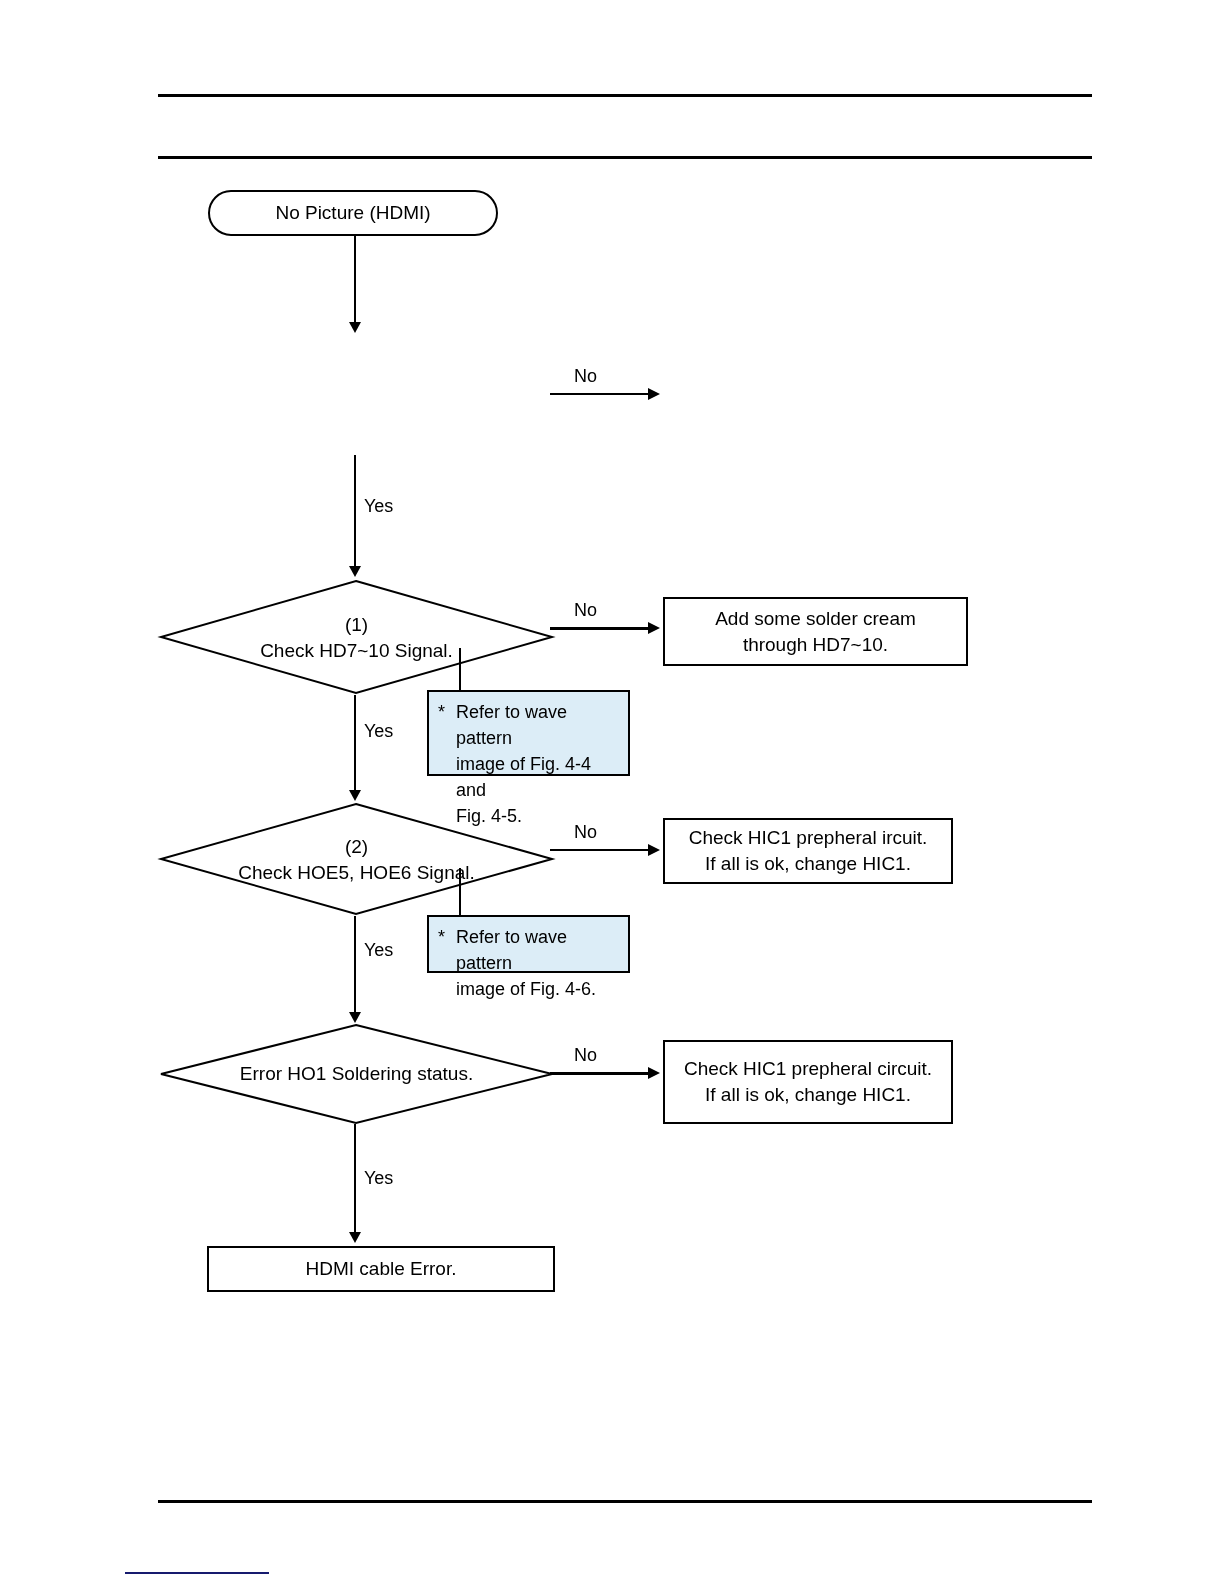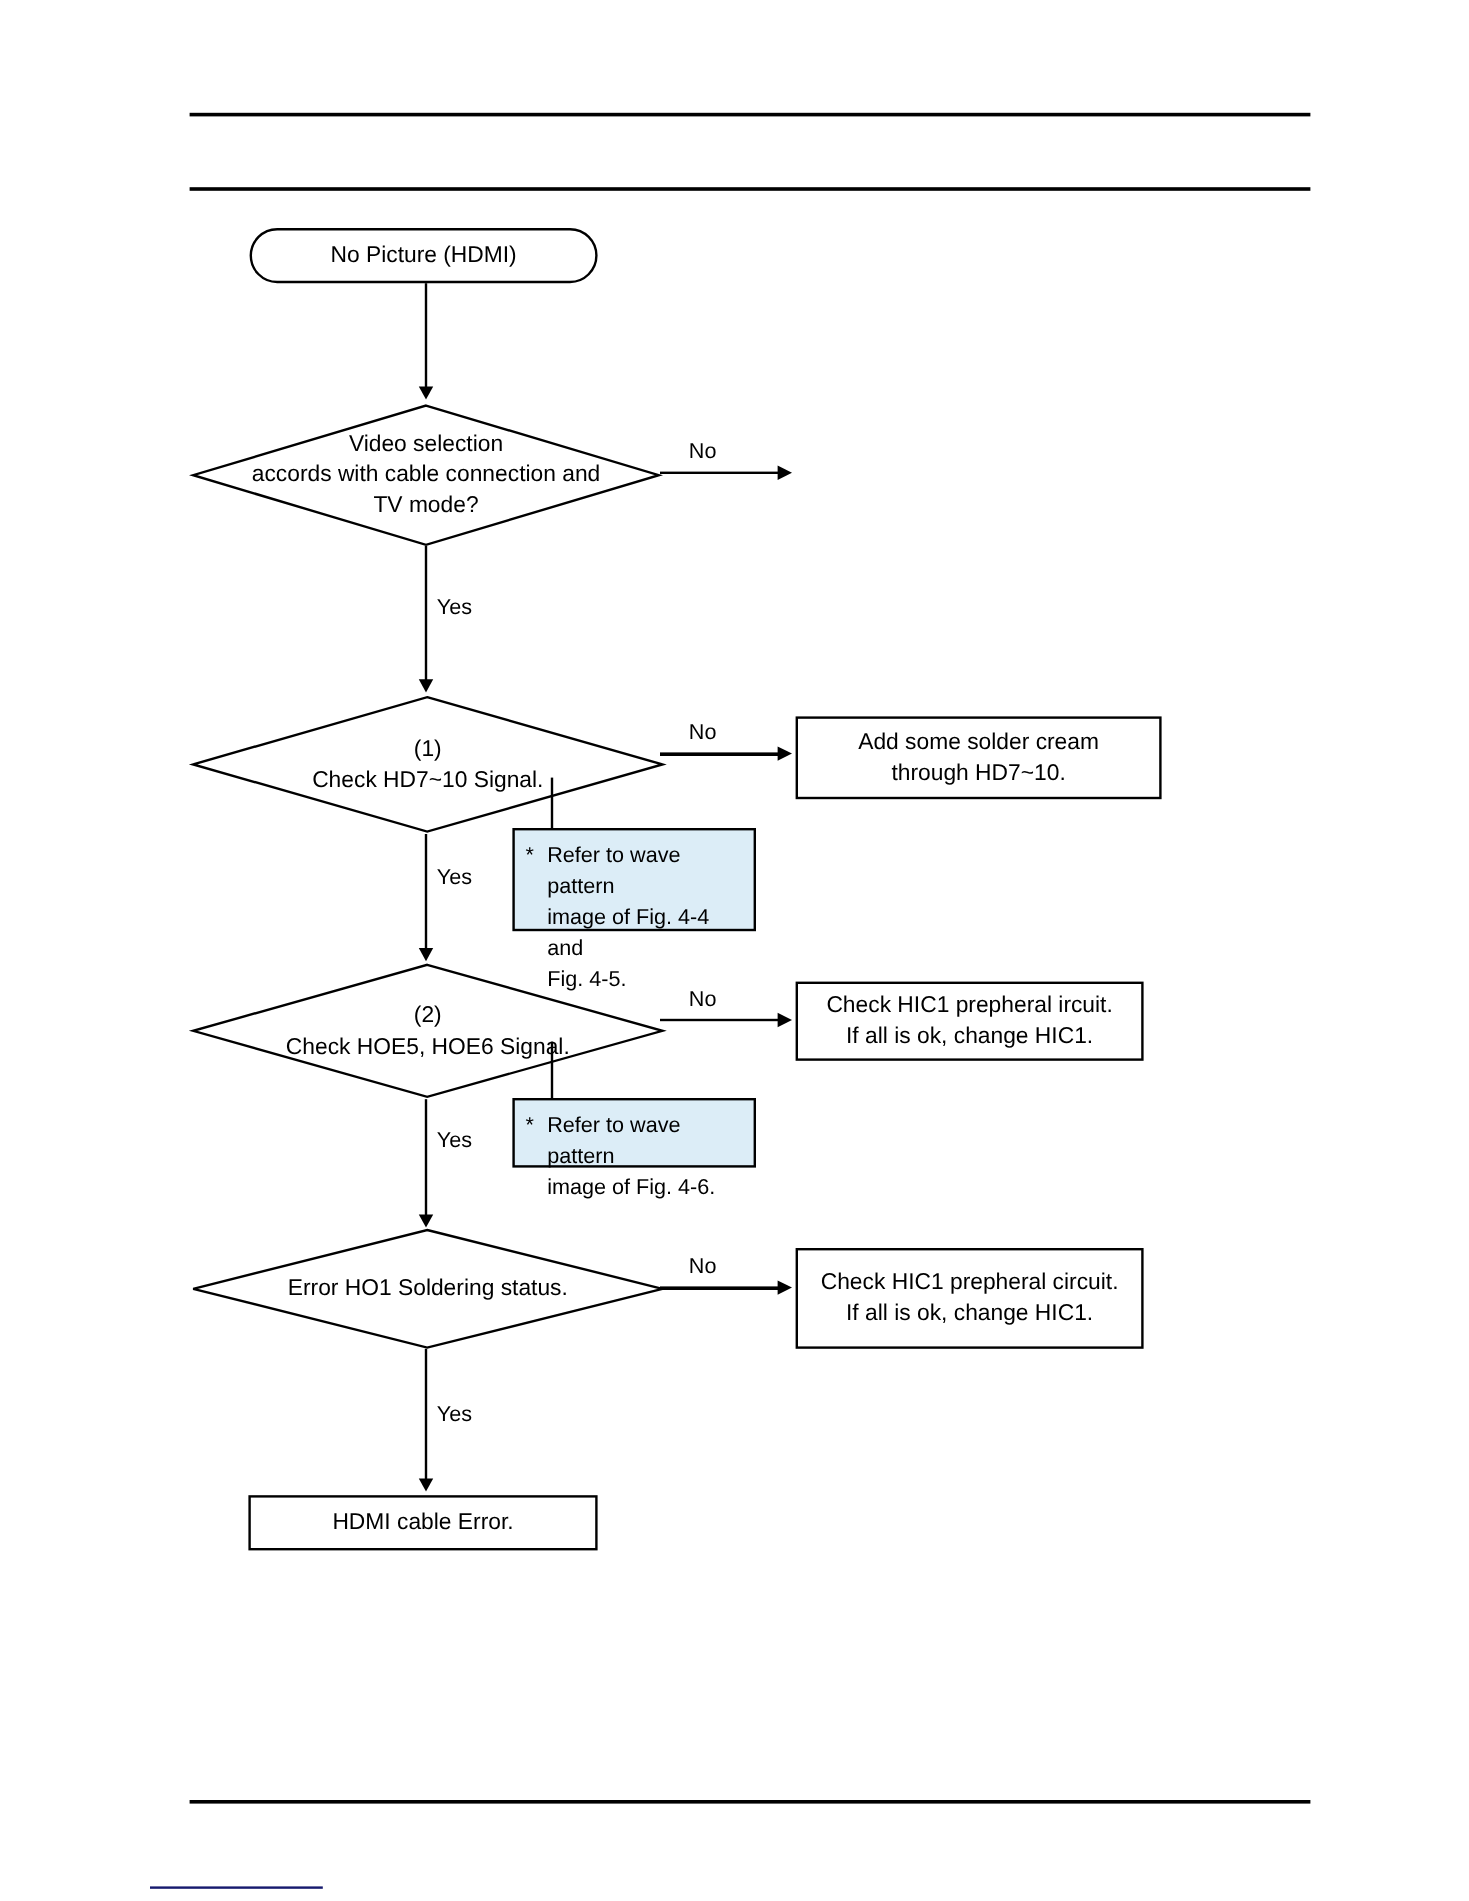--- a/index.html
+++ b/index.html
@@ -136,28 +136,20 @@
   <div class="rule rule-footer"></div>
   <div class="rule rule-bottom-blue"></div>
 
   <div class="terminal" style="left:208px; top:190px; width:290px; height:46px;">
     <span>No Picture (HDMI)</span>
   </div>
 
   <div class="vline" style="left:354px; top:236px; height:88px;"></div>
   <div class="arrow-down" style="left:349px; top:322px;"></div>
 
-  <div class="diamond-wrap" style="left:160px; top:337px; width:390px; height:118px;">
-    <svg width="390" height="118" viewBox="0 0 390 118" aria-hidden="true">
-      <polygon points="195,1 389,59 195,117 1,59" fill="#ffffff" stroke="#000000" stroke-width="2"></polygon>
-    </svg>
-    <div class="diamond-label">Video selection
-accords with cable connection and
-TV mode?</div>
-  </div>
 
   <div class="hline" style="left:550px; top:393px; width:99px;"></div>
   <div class="arrow-right" style="left:648px; top:388px;"></div>
   <div class="edge-label" style="left:574px; top:366px;">No</div>
 
 
   <div class="vline" style="left:354px; top:455px; height:113px;"></div>
   <div class="arrow-down" style="left:349px; top:566px;"></div>
   <div class="edge-label" style="left:364px; top:496px;">Yes</div>
 
@@ -233,17 +225,17 @@
 
   <div class="box" style="left:663px; top:1040px; width:290px; height:84px;">
     <span class="lines">Check HIC1 prepheral circuit.
 If all is ok, change HIC1.</span>
   </div>
 
   <div class="vline" style="left:354px; top:1124px; height:110px;"></div>
   <div class="arrow-down" style="left:349px; top:1232px;"></div>
   <div class="edge-label" style="left:364px; top:1168px;">Yes</div>
 
-  <div class="box" style="left:207px; top:1246px; width:291px; height:46px;">
+  <div class="box" style="left:207px; top:1246px; width:348px; height:46px;">
     <span class="lines">HDMI cable Error.</span>
   </div>
 
 </div>
 
 </body></html>

